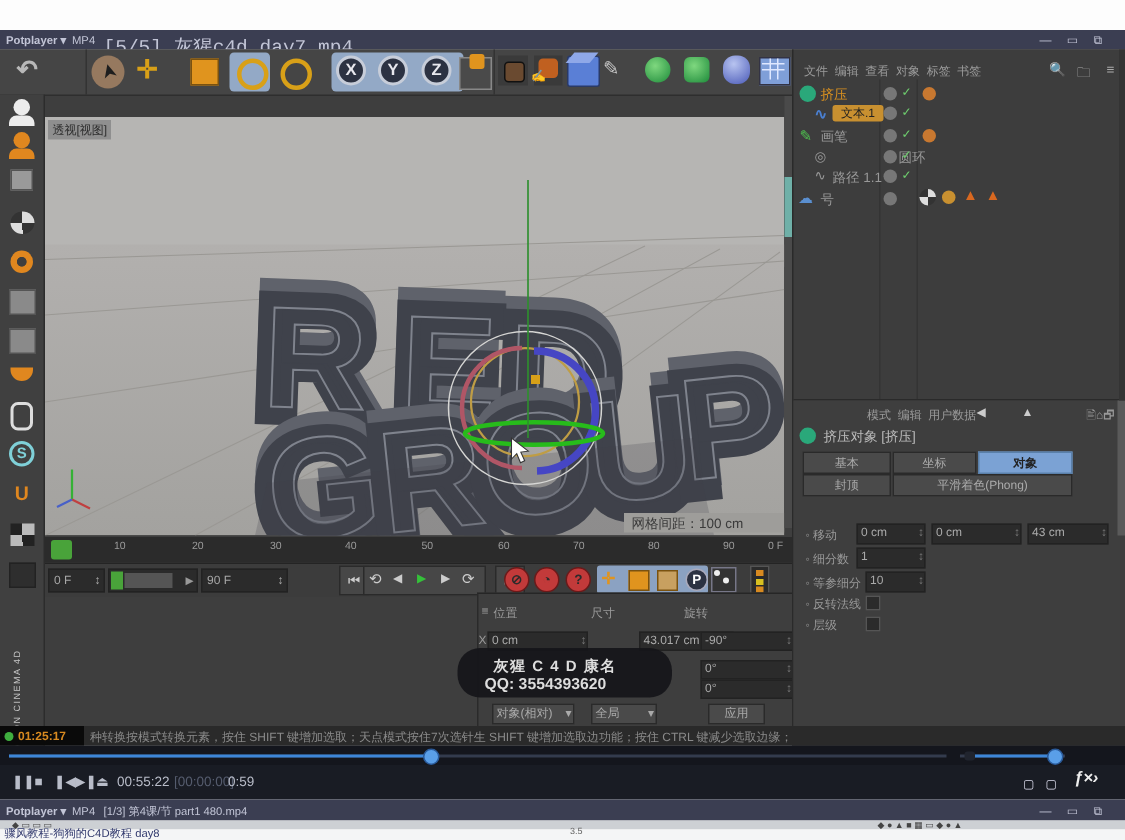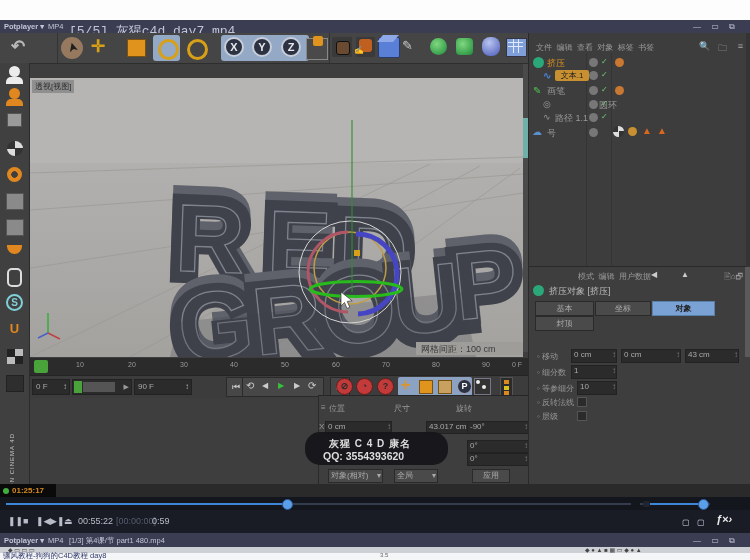--- a/index.html
+++ b/index.html
@@ -326,20 +326,21 @@
       <span class="abs" style="left:122px;top:3px;color:#ccc;font-size:8px;">◀</span>
         <span class="abs" style="left:152px;top:3px;color:#ccc;font-size:8px;">▲</span>
       <span class="abs" style="right:8px;top:3px;color:#999;font-size:8px;">🖹⌂🗗</span>
       <div class="abs" style="left:4px;top:18px;width:11px;height:11px;border-radius:50%;background:#2aa87a;"></div>
       <span class="abs" style="left:20px;top:18px;color:#bbb;font-size:9px;">挤压对象 [挤压]</span>
 
       <div class="abs" style="left:6px;top:34px;width:57px;height:13px;background:#4a4a4a;border:1px solid #2a2a2a;color:#aaa;font-size:8px;text-align:center;line-height:13px;">基本</div>
       <div class="abs" style="left:66px;top:34px;width:54px;height:13px;background:#4a4a4a;border:1px solid #2a2a2a;color:#aaa;font-size:8px;text-align:center;line-height:13px;">坐标</div>
       <div class="abs" style="left:123px;top:34px;width:61px;height:13px;background:#7ba2d4;border:1px solid #5a80aa;color:#222;font-size:8px;text-align:center;line-height:13px;font-weight:bold;">对象</div>
       <div class="abs" style="left:6px;top:49px;width:57px;height:13px;background:#4a4a4a;border:1px solid #2a2a2a;color:#aaa;font-size:8px;text-align:center;line-height:13px;">封顶</div>
+      <div class="abs" style="left:66px;top:49px;width:118px;height:13px;background:#4a4a4a;border:1px solid #2a2a2a;color:#aaa;font-size:8px;text-align:center;line-height:13px;">平滑着色(Phong)</div>
 
 
       <span class="abs" style="left:8px;top:84px;color:#999;font-size:8px;">◦ 移动</span>
       <div class="abs" style="left:42px;top:82px;width:44px;height:12px;background:#2b2b2b;border:1px solid #222;color:#aaa;font-size:8px;"><span style="margin-left:2px;">0 cm</span><span style="float:right;color:#777;">↕</span></div>
       <div class="abs" style="left:92px;top:82px;width:58px;height:12px;background:#2b2b2b;border:1px solid #222;color:#aaa;font-size:8px;"><span style="margin-left:2px;">0 cm</span><span style="float:right;color:#777;">↕</span></div>
       <div class="abs" style="left:156px;top:82px;width:52px;height:12px;background:#2b2b2b;border:1px solid #222;color:#aaa;font-size:8px;"><span style="margin-left:2px;">43 cm</span><span style="float:right;color:#777;">↕</span></div>
       <span class="abs" style="left:8px;top:100px;color:#999;font-size:8px;">◦ 细分数</span>
       <div class="abs" style="left:42px;top:98px;width:44px;height:12px;background:#2b2b2b;border:1px solid #222;color:#aaa;font-size:8px;"><span style="margin-left:2px;">1</span><span style="float:right;color:#777;">↕</span></div>
       <span class="abs" style="left:8px;top:116px;color:#999;font-size:8px;">◦ 等参细分</span>
       <div class="abs" style="left:48px;top:114px;width:38px;height:12px;background:#2b2b2b;border:1px solid #222;color:#aaa;font-size:8px;"><span style="margin-left:2px;">10</span><span style="float:right;color:#777;">↕</span></div>
@@ -350,20 +351,21 @@
     </div>
 
     <div class="abs" style="left:216px;top:234px;width:5px;height:90px;background:#5a5a5a;"></div>
     <div class="abs" style="left:217px;top:0;width:5px;height:234px;background:#343434;"></div>
   </div>
 
   <div class="abs" style="left:0;top:451px;width:750px;height:13px;background:#2a2a2a;">
     <div class="abs" style="left:0;top:0;width:56px;height:13px;background:#0a0a0a;"></div>
     <div class="abs" style="left:3px;top:4px;width:6px;height:6px;border-radius:50%;background:#3fae3f;"></div>
     <span class="abs" style="left:12px;top:2px;color:#d88a20;font-size:8px;font-weight:bold;">01:25:17</span>
+    <span class="abs" style="left:60px;top:2px;color:#8a8a8a;font-size:8px;">种转换按模式转换元素，按住 SHIFT 键增加选取；天点模式按住7次选针生 SHIFT 键增加选取边功能；按住 CTRL 键减少选取边缘；</span>
   </div>
 </div>
 
 <div class="abs" style="left:0;top:497px;width:750px;height:13px;background:#14161d;">
   <div class="abs" style="left:6px;top:6px;width:625px;height:2px;background:#333b4d;"></div>
   <div class="abs" style="left:6px;top:6px;width:281px;height:2px;background:#3d86d8;"></div>
   <div class="abs" style="left:282px;top:2px;width:9px;height:9px;border-radius:50%;background:#5a9fe8;border:1px solid #2a5a9a;"></div>
   <div class="abs" style="left:640px;top:6px;width:70px;height:2px;background:#333b4d;"></div>
   <div class="abs" style="left:643px;top:4px;width:7px;height:6px;background:#20242e;border-radius:2px;"></div>
   <div class="abs" style="left:650px;top:6px;width:52px;height:2px;background:#3d86d8;"></div>

